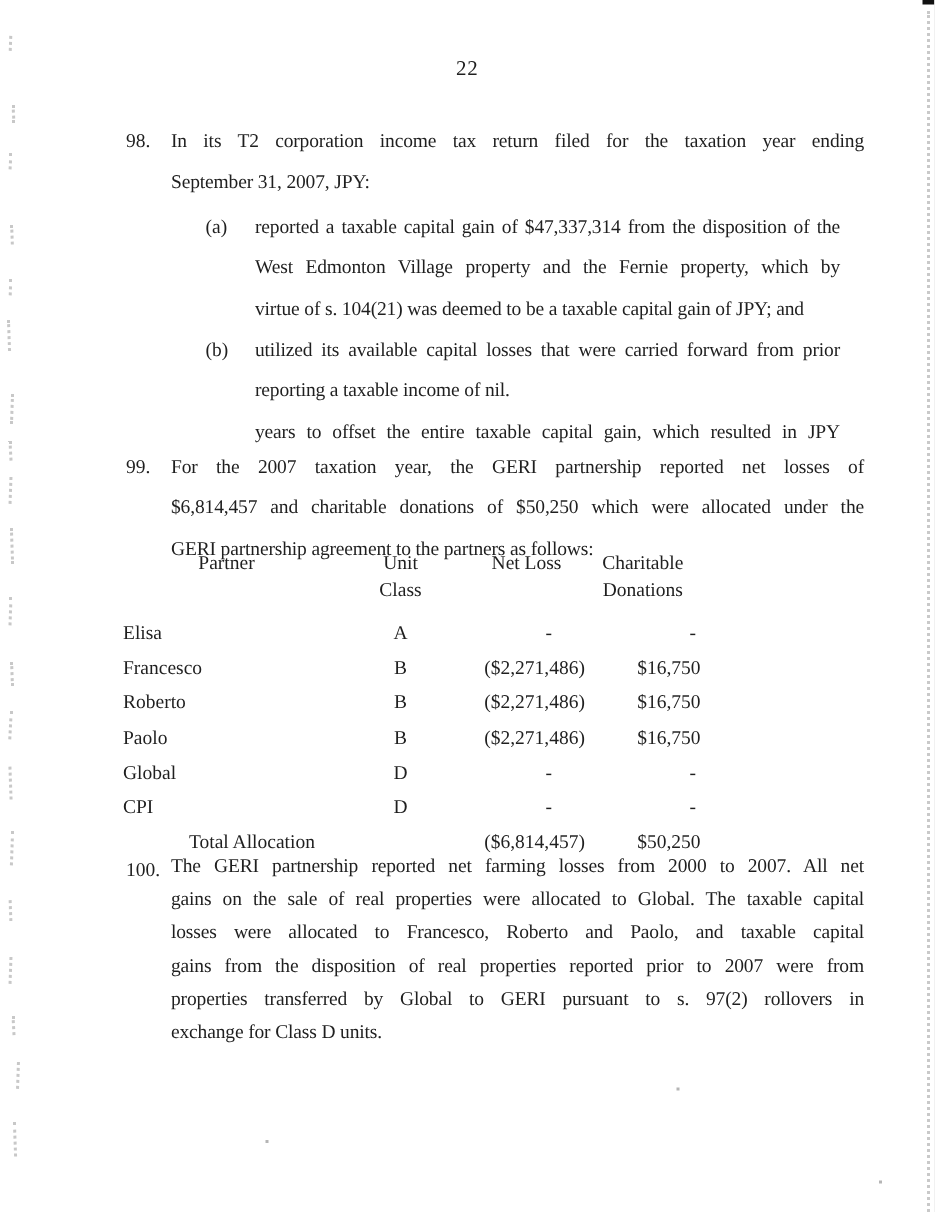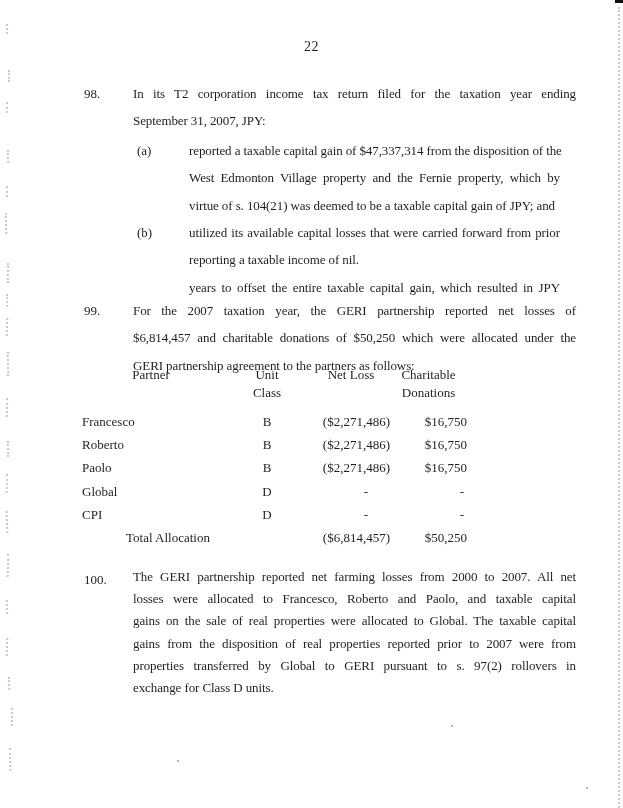--- a/index.html
+++ b/index.html
@@ -34,21 +34,21 @@
   .doc-body{position:absolute;left:68px;top:0;width:492px;}
   .para{position:absolute;left:16px;width:492px;display:flex;}
   .pnum{flex:none;width:30px;font-size:13px;line-height:27.4px;}
   .plines{flex:1;min-width:0;}
   .sub{position:absolute;left:69px;width:423px;display:flex;}
   .sletter{flex:none;width:33px;font-size:13px;line-height:27.4px;}
   .line{
     font-size:13px;line-height:27.4px;height:27.4px;
     letter-spacing:-0.1px;
     white-space:nowrap;
-    text-align:justify;text-align-last:justify;margin-left:19px;
+    text-align:justify;text-align-last:justify;
   }
   .line.last{text-align-last:left;}
   .tight .line{line-height:22.2px;height:22.2px;}
   
   .alloc-table{
     position:absolute;left:80px;top:366px;
     border-collapse:collapse;table-layout:fixed;
   }
   .alloc-table col.c1{width:142px;}
   .alloc-table col.c2{width:90px;}
@@ -141,22 +141,22 @@
           <div class="line">For the 2007 taxation year, the GERI partnership reported net losses of</div>
           <div class="line">$6,814,457 and charitable donations of $50,250 which were allocated under the</div>
           <div class="line last">GERI partnership agreement to the partners as follows:</div>
         </div>
     </div>
 
     <div class="para tight" style="top:566px;">
       <div class="pnum">100.</div>
       <div class="plines">
           <div class="line">The GERI partnership reported net farming losses from 2000 to 2007. All net</div>
+          <div class="line">gains on the sale of real properties were allocated to Global. The taxable capital</div>
           <div class="line">losses were allocated to Francesco, Roberto and Paolo, and taxable capital</div>
-          <div class="line">gains on the sale of real properties were allocated to Global. The taxable capital</div>
           <div class="line">gains from the disposition of real properties reported prior to 2007 were from</div>
           <div class="line">properties transferred by Global to GERI pursuant to s. 97(2) rollovers in</div>
           <div class="line last">exchange for Class D units.</div>
         </div>
     </div>
 
   </div>
 
   <table class="alloc-table">
     <colgroup>
@@ -167,20 +167,26 @@
     </colgroup>
     <thead>
       <tr>
         <th class="partner"><span>Partner</span></th>
         <th class="unit_class"><span>Unit Class</span></th>
         <th class="net_loss"><span>Net Loss</span></th>
         <th class="charitable_donations"><span>Charitable Donations</span></th>
       </tr>
     </thead>
     <tbody>
+    <tr>
+          <td class="partner">Elisa</td>
+          <td class="unit_class">A</td>
+          <td class="net_loss dash">-</td>
+          <td class="charitable_donations dash">-</td>
+        </tr>
         <tr>
           <td class="partner">Francesco</td>
           <td class="unit_class">B</td>
           <td class="net_loss">($2,271,486)</td>
           <td class="charitable_donations">$16,750</td>
         </tr>
         <tr>
           <td class="partner">Roberto</td>
           <td class="unit_class">B</td>
           <td class="net_loss">($2,271,486)</td>

